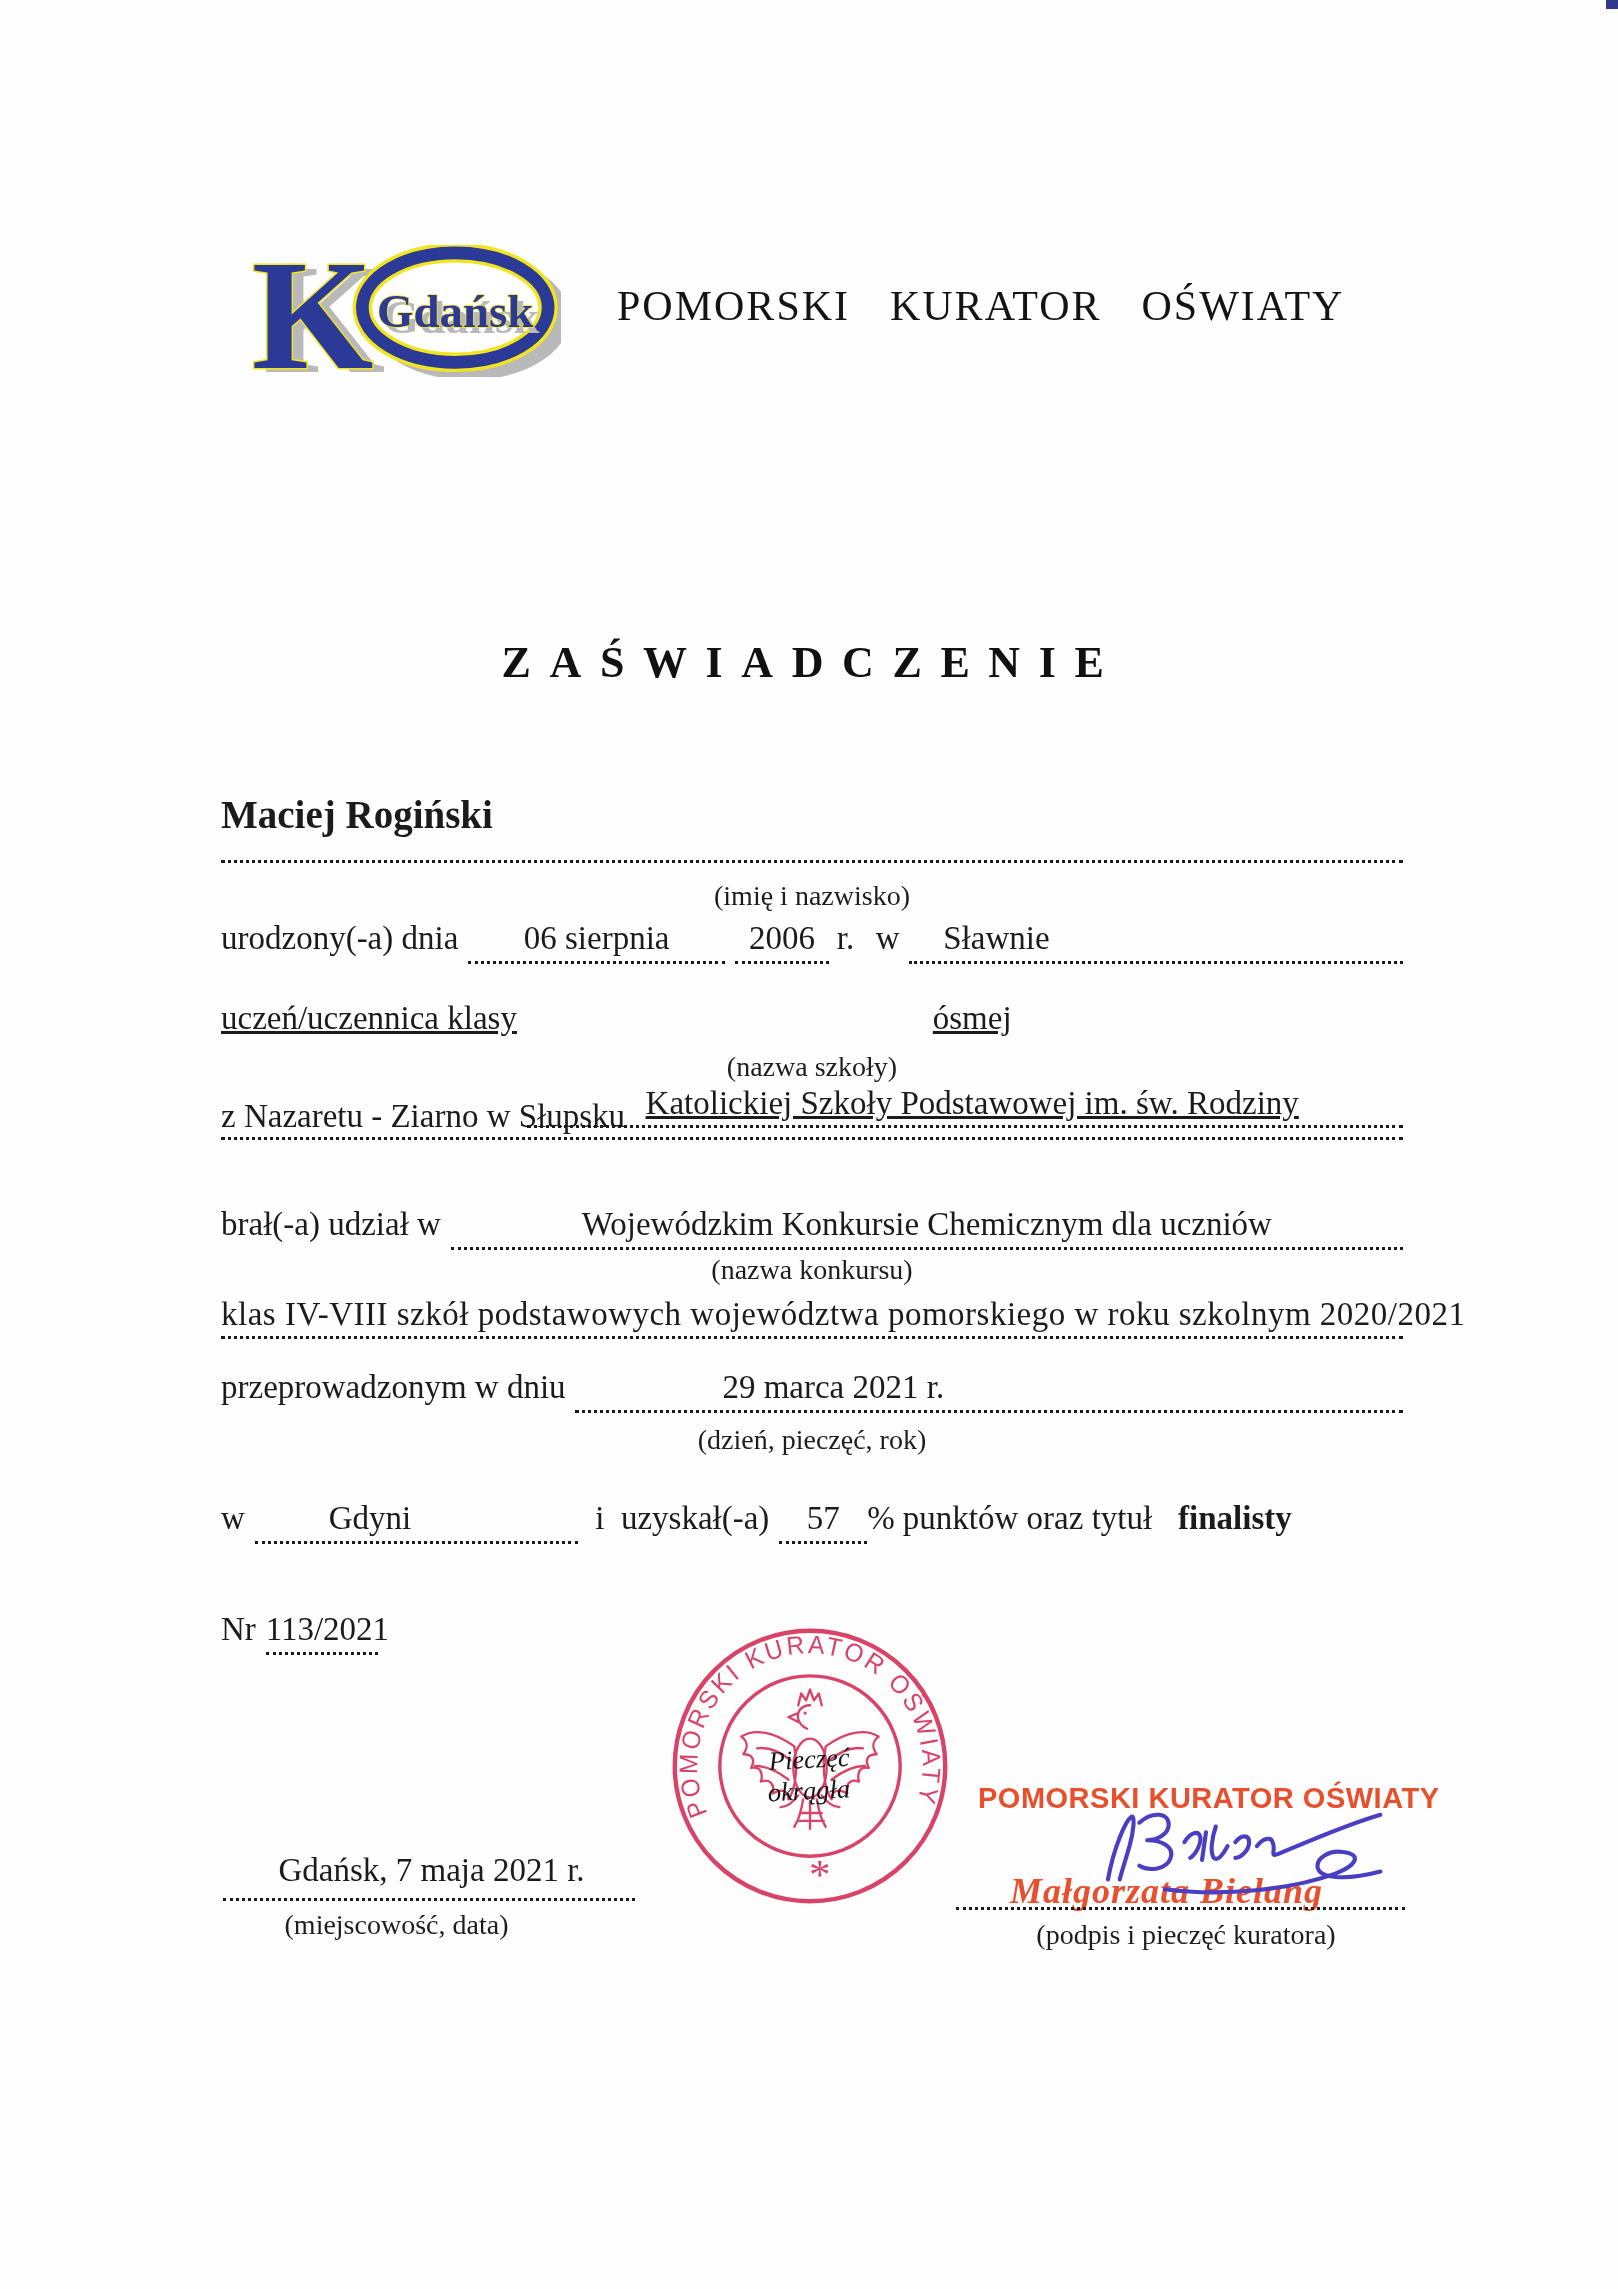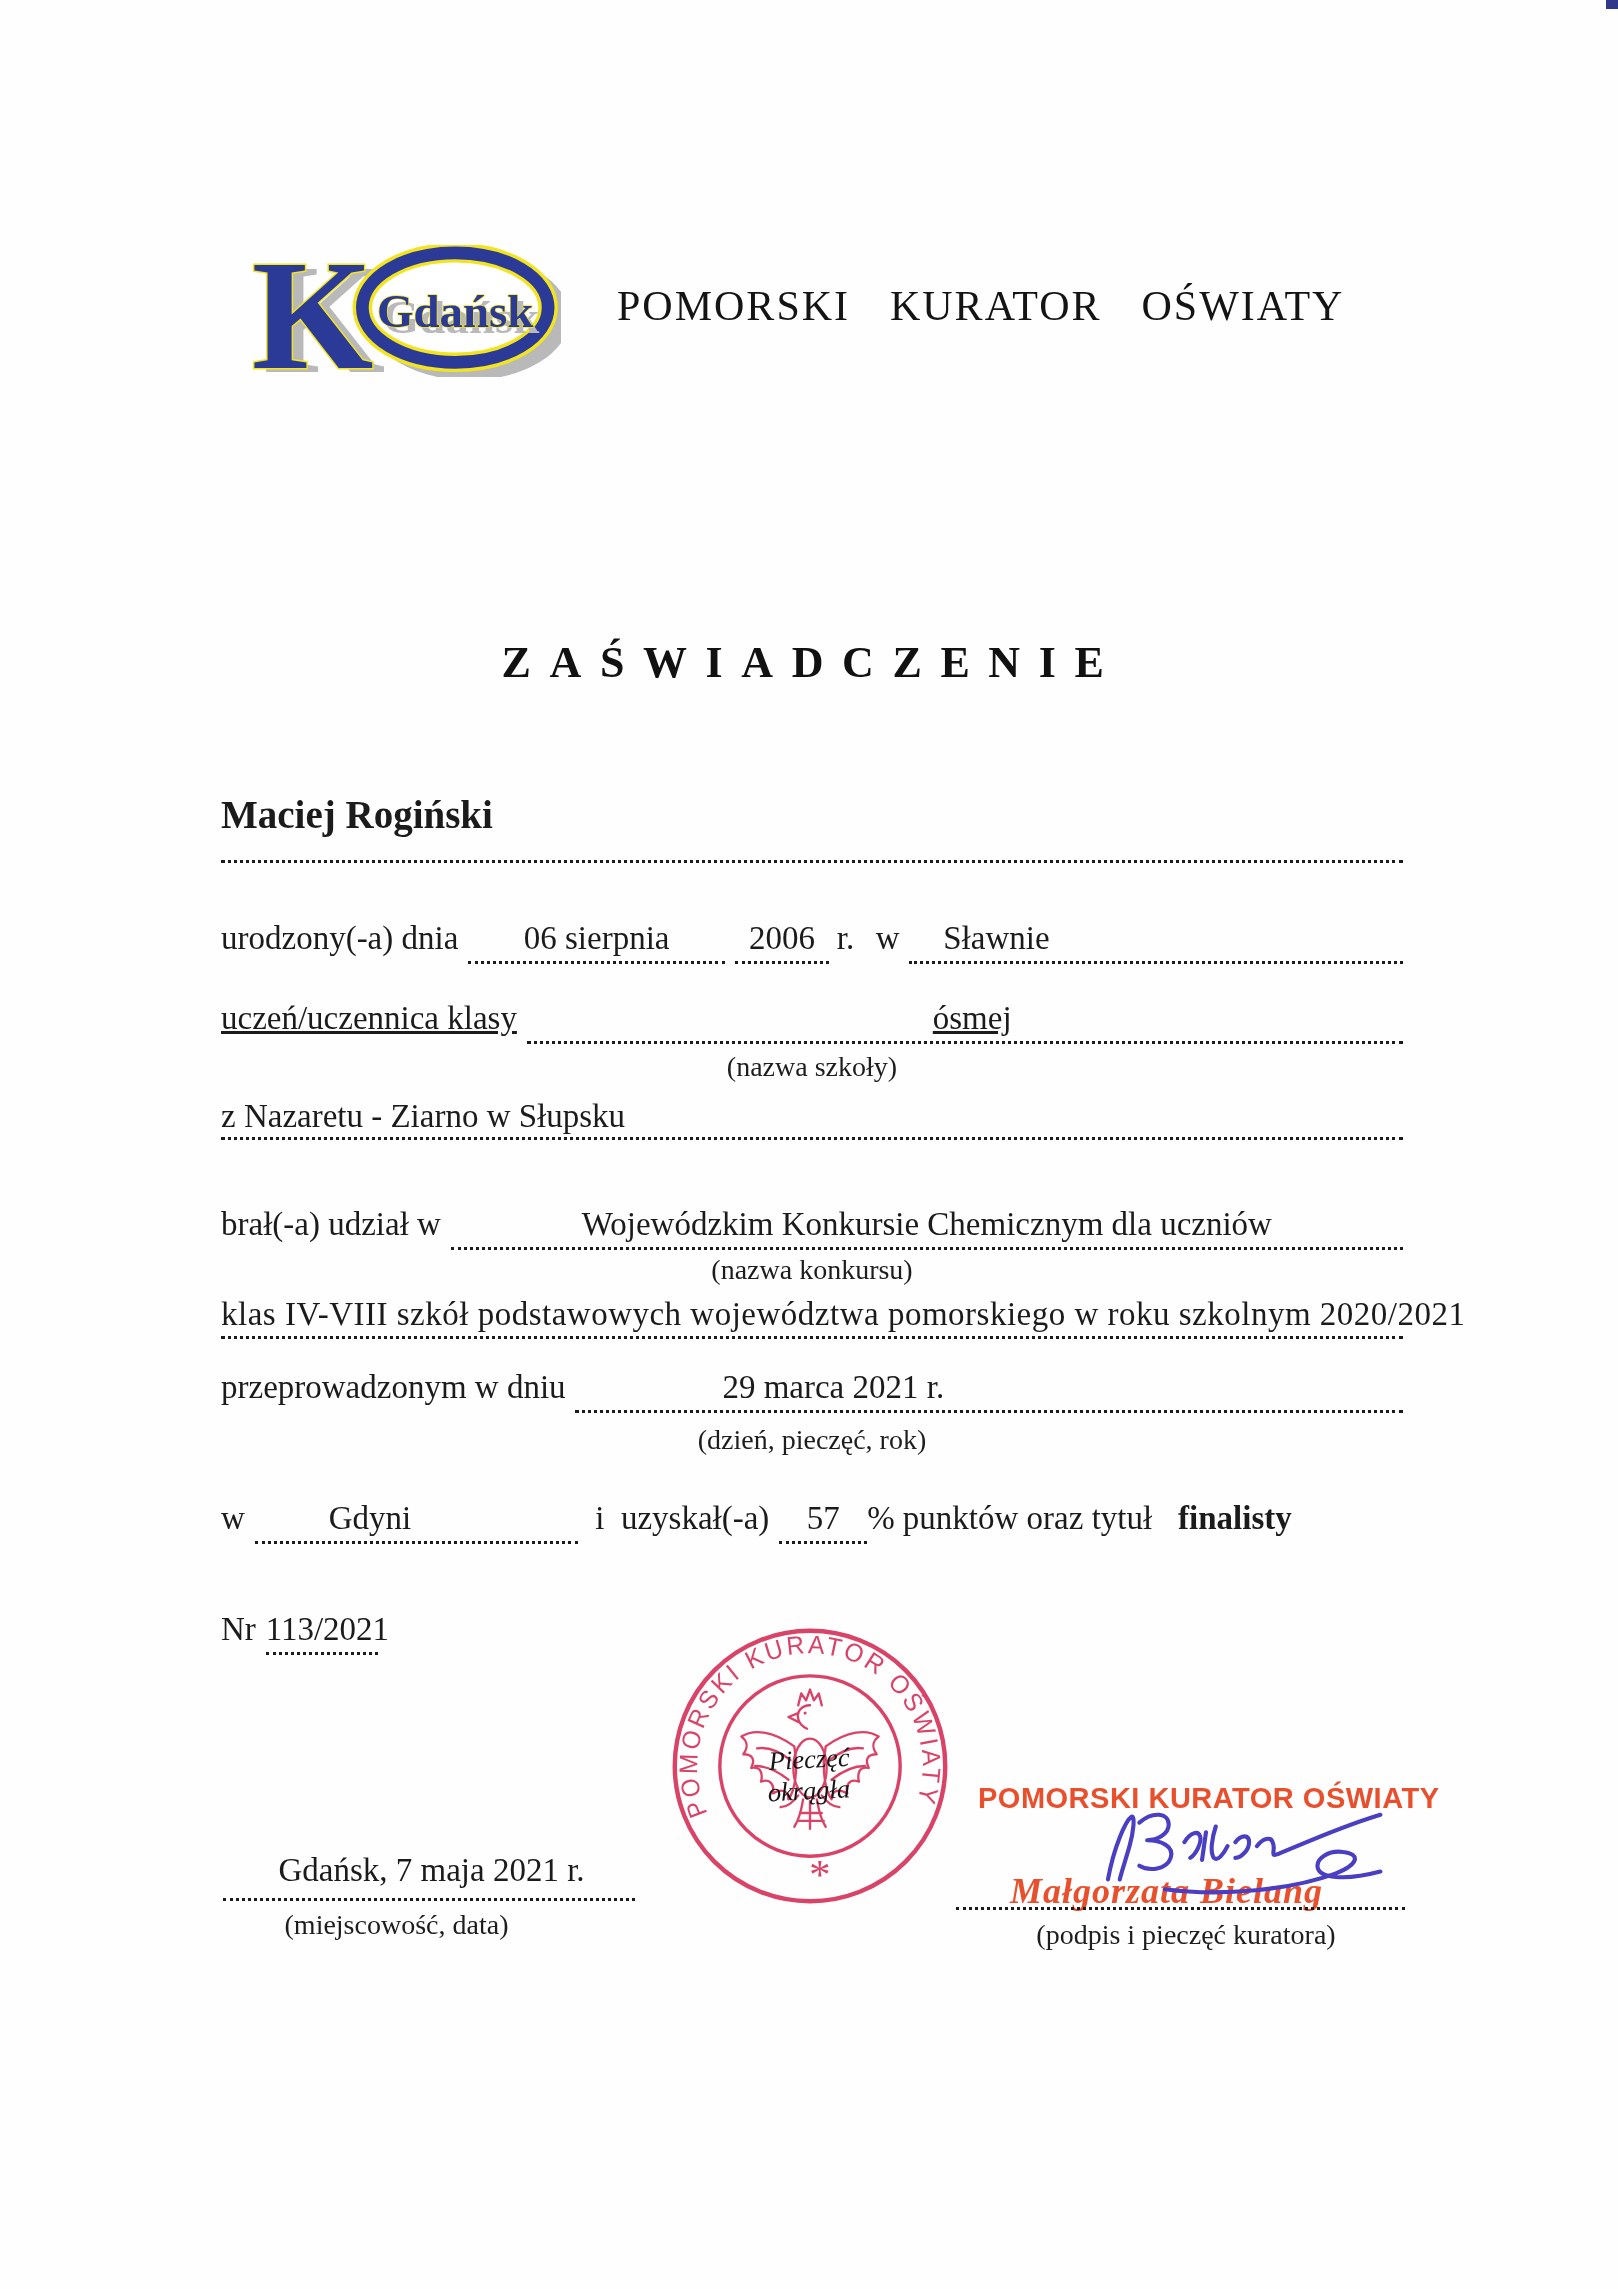--- a/index.html
+++ b/index.html
@@ -87,20 +87,21 @@
     <text x="228" y="90" text-anchor="middle" font-size="48" font-weight="bold" fill="#b9b9b9">Gdańsk</text>
     <text x="222" y="84" text-anchor="middle" font-size="48" font-weight="bold" fill="var(--logo-blue)" stroke="var(--logo-yellow)" stroke-width="1.5" style="paint-order:stroke">Gdańsk</text>
   </svg>
 
   <div class="header-title">POMORSKI KURATOR OŚWIATY</div>
 
   <div class="doc-title">ZAŚWIADCZENIE</div>
 
   <div class="cline name">Maciej Rogiński</div>
   <div class="dots d-name"></div>
+  <div class="caption cap-name">(imię i nazwisko)</div>
 
   <div class="fline f-born">
     <span class="lbl">urodzony(-a) dnia</span>
     <span class="seg" style="width:257px">
       <span class="val">06 sierpnia</span>
     </span>
     <span class="seg" style="width:94px;margin-left:9.8px">
       <span class="val">2006</span>
     </span>
     <span class="lbl tight" style="padding-left:7.8px">r.</span>
@@ -108,20 +109,21 @@
     <span class="seg grow">
       <span class="val vleft" style="padding-left:34px">Sławnie</span>
     </span>
   </div>
 
   <div class="fline f-class">
     <span class="lbl">uczeń/uczennica klasy</span>
     <span class="seg grow">
       <span class="valrow">
         <span>ósmej</span>
+        <span>Katolickiej Szkoły Podstawowej im. św. Rodziny</span>
       </span>
     </span>
   </div>
   <div class="caption cap-school">(nazwa szkoły)</div>
 
   <div class="cline school2">z Nazaretu - Ziarno w Słupsku</div>
   <div class="dots d-school2"></div>
 
   <div class="fline f-part">
     <span class="lbl">brał(-a) udział w</span>

